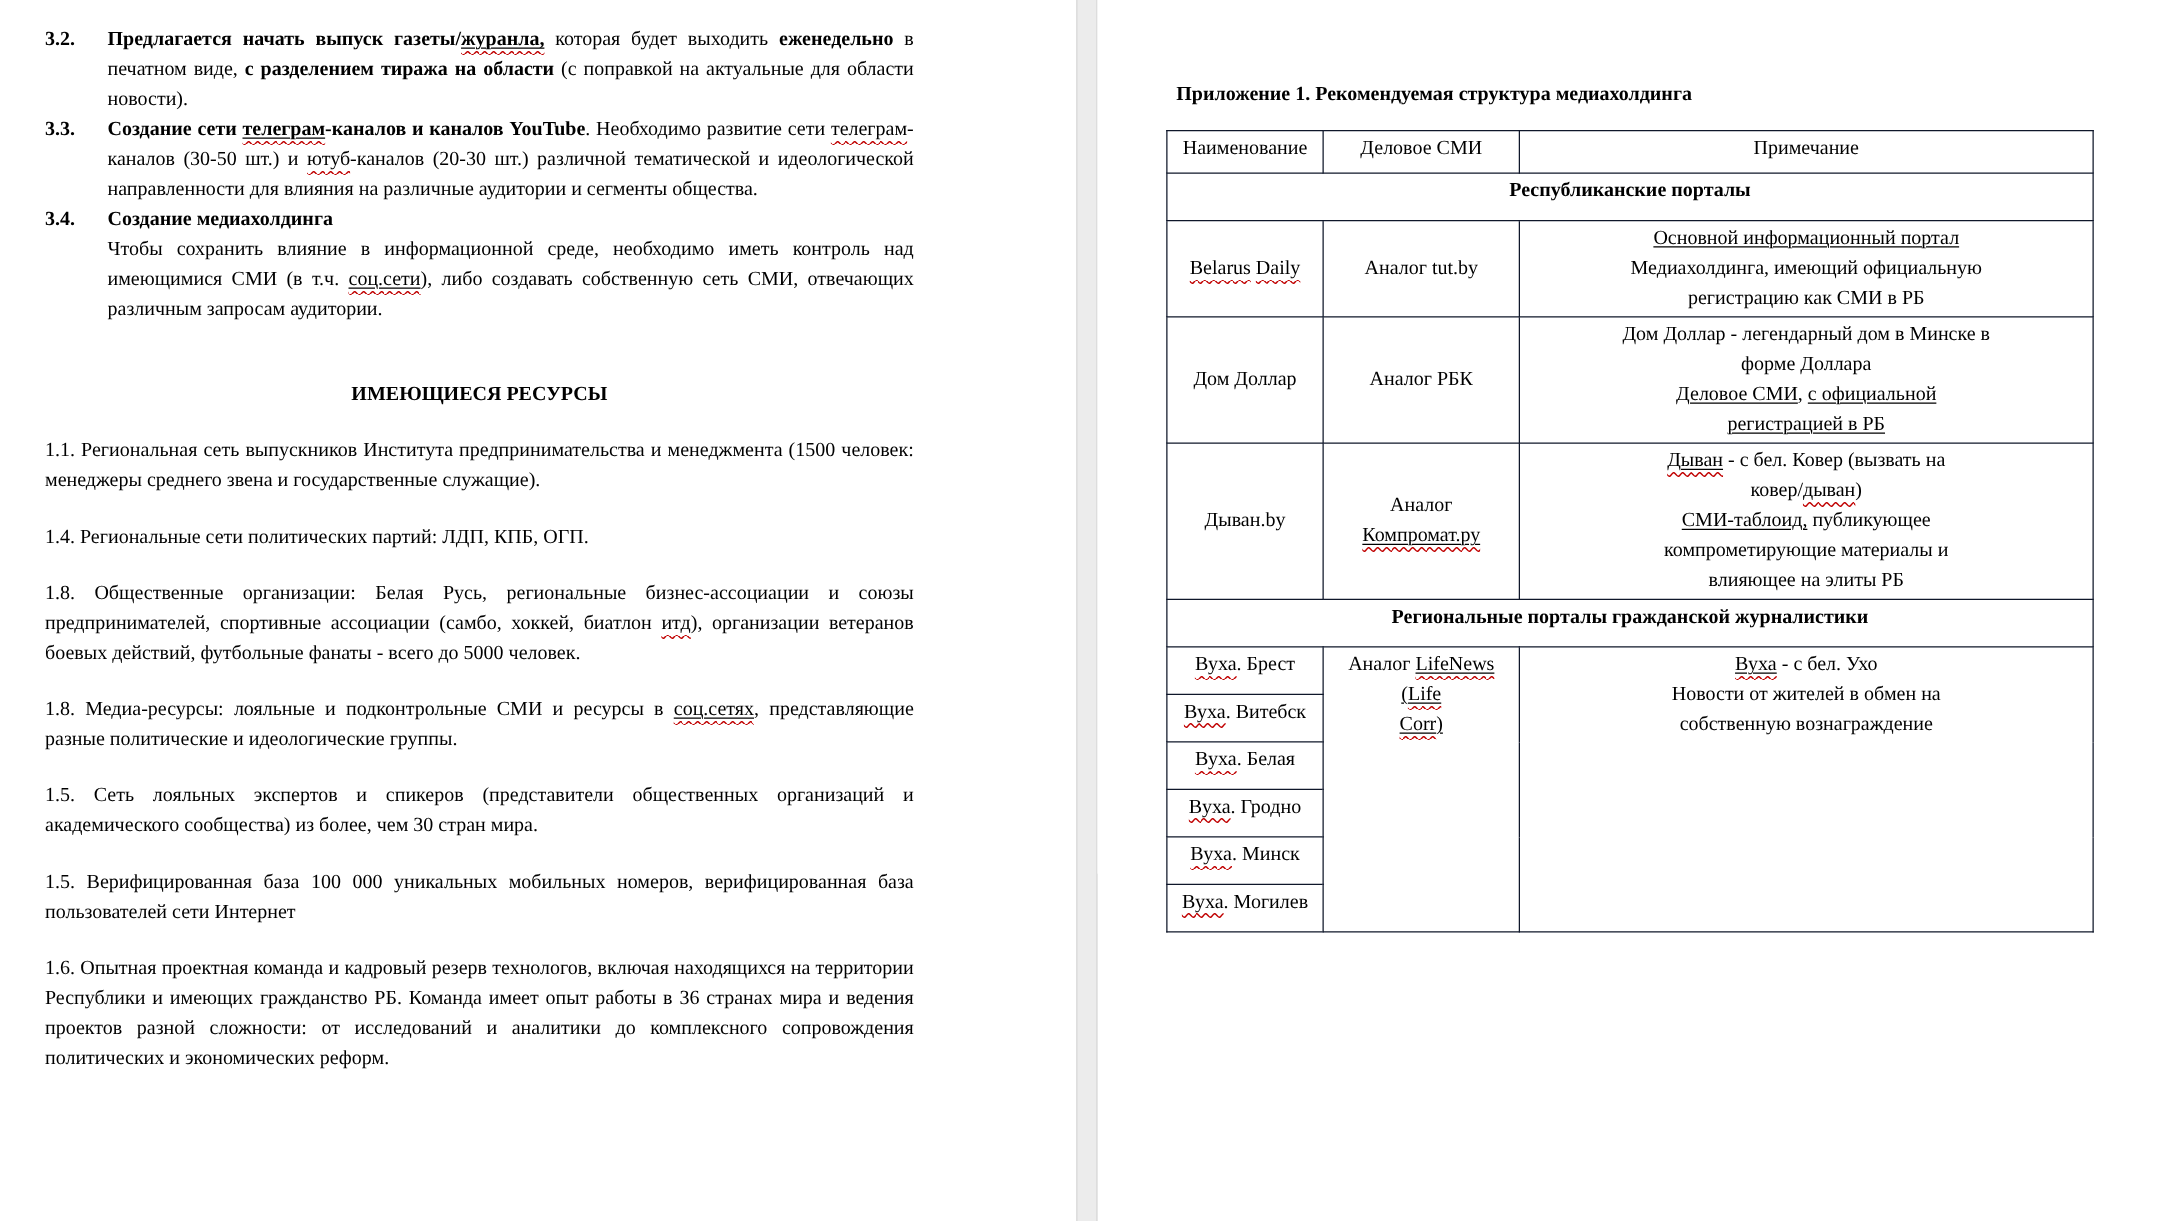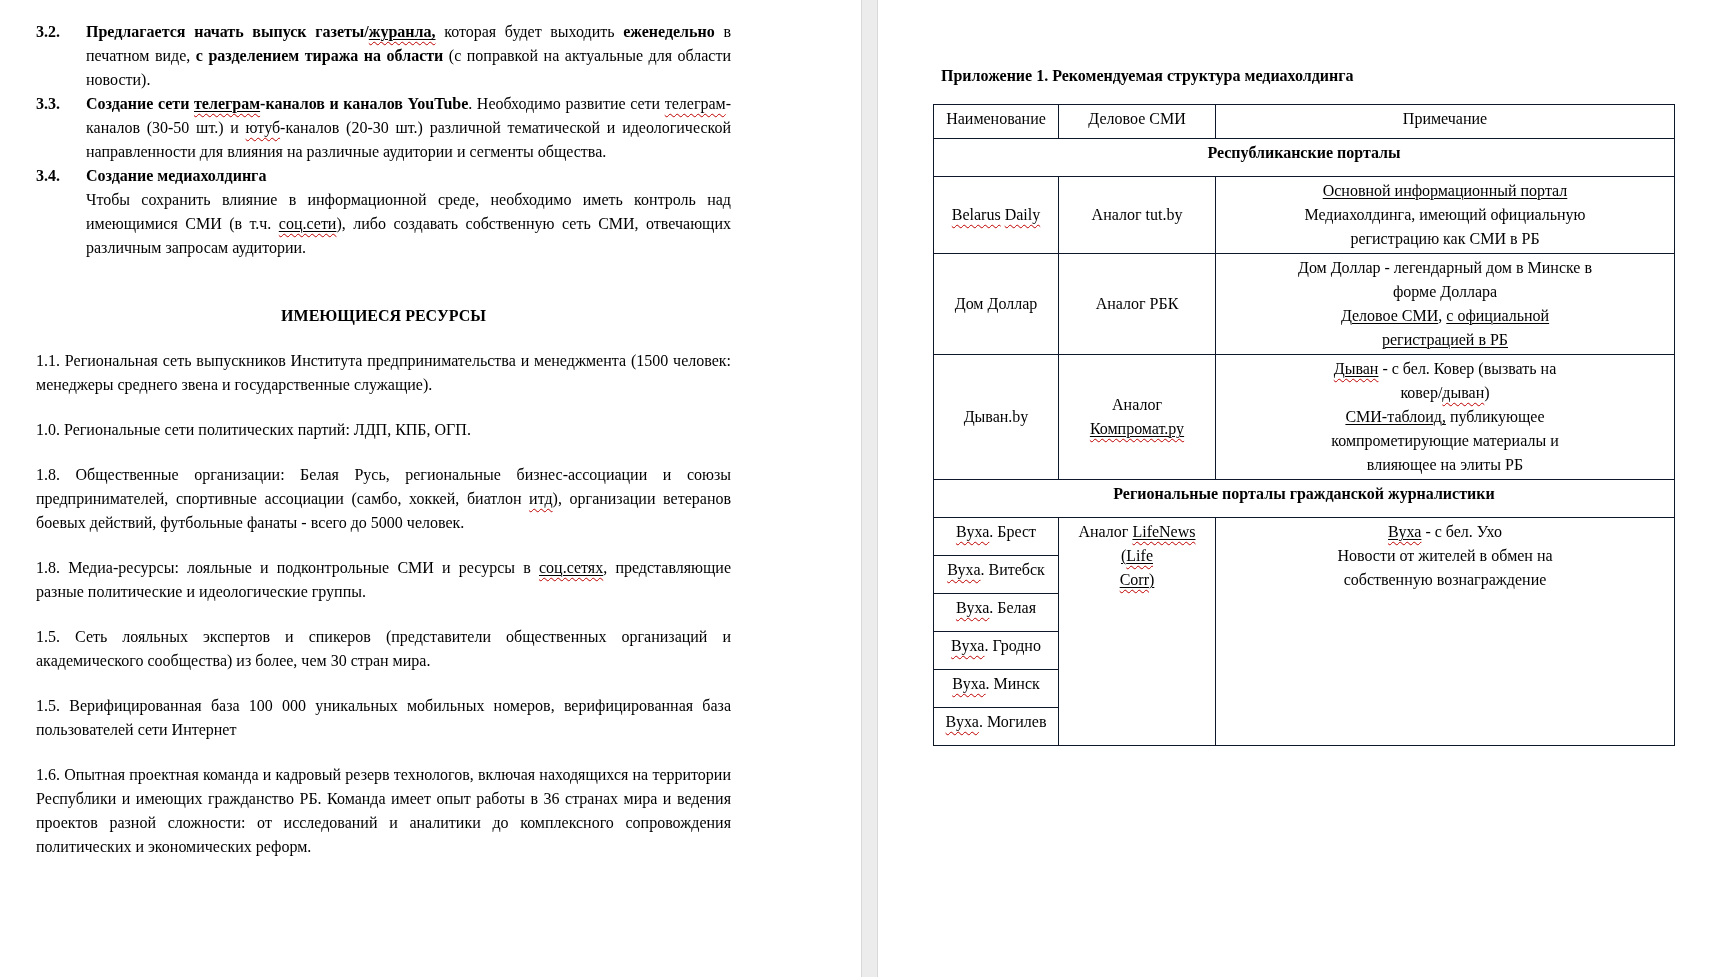--- a/index.html
+++ b/index.html
@@ -43,21 +43,21 @@
 </head>
 <body>
 
 <div class="page page-left">
   <div class="content-left" id="p1">
       <div class="li"><span class="num">3.2.</span><span><span class="b">Предлагается начать выпуск газеты/</span><span class="sq"><span class="b u">журанла,</span></span><span class=""> которая будет выходить </span><span class="b">еженедельно</span><span class=""> в печатном виде, </span><span class="b">с разделением тиража на области</span><span class=""> (с поправкой на актуальные для области новости).</span></span></div>
       <div class="li"><span class="num">3.3.</span><span><span class="b">Создание сети </span><span class="sq"><span class="b u">телеграм</span></span><span class="b">-каналов и каналов YouTube</span><span class="">. Необходимо развитие сети </span><span class="sq"><span class="">телеграм</span></span><span class="">-каналов (30-50 шт.) и </span><span class="sq"><span class="">ютуб</span></span><span class="">-каналов (20-30 шт.) различной тематической и идеологической направленности для влияния на различные аудитории и сегменты общества.</span></span></div>
       <div class="li"><span class="num">3.4.</span><span><span class="b">Создание медиахолдинга</span><br><span class="">Чтобы сохранить влияние в информационной среде, необходимо иметь контроль над имеющимися СМИ (в т.ч. </span><span class="sq"><span class="u">соц.сети</span></span><span class="">), либо создавать собственную сеть СМИ, отвечающих различным запросам аудитории.</span></span></div>
       <div class="center-heading"><span class="b">ИМЕЮЩИЕСЯ РЕСУРСЫ</span></div>
       <div class="para"><span class="">1.1. Региональная сеть выпускников Института предпринимательства и менеджмента (1500 человек: менеджеры среднего звена и государственные служащие).</span></div>
-      <div class="para"><span class="">1.0.  Региональные сети политических партий: ЛДП, КПБ, ОГП.</span></div>
+      <div class="para"><span class="">1.4.  Региональные сети политических партий: ЛДП, КПБ, ОГП.</span></div>
       <div class="para"><span class="">1.8. Общественные организации: Белая Русь, региональные бизнес-ассоциации и союзы предпринимателей, спортивные ассоциации (самбо, хоккей, биатлон </span><span class="sq"><span class="">итд</span></span><span class="">), организации ветеранов боевых действий, футбольные фанаты - всего до 5000 человек.</span></div>
       <div class="para"><span class="">1.8. Медиа-ресурсы: лояльные и подконтрольные СМИ и ресурсы в </span><span class="sq"><span class="u">соц.сетях</span></span><span class="">, представляющие разные политические и идеологические группы.</span></div>
       <div class="para"><span class="">1.5. Сеть лояльных экспертов и спикеров (представители общественных организаций и академического сообщества) из более, чем 30 стран мира.</span></div>
       <div class="para"><span class="">1.5. Верифицированная база 100 000 уникальных мобильных номеров, верифицированная база пользователей сети Интернет</span></div>
       <div class="para"><span class="">1.6. Опытная проектная команда и кадровый резерв технологов, включая находящихся на территории Республики и имеющих гражданство РБ. Команда имеет опыт работы в 36 странах мира и ведения проектов разной сложности: от исследований и аналитики до комплексного сопровождения политических и экономических реформ.</span></div>
     </div>
 </div>
 
 <div class="page-divider"></div>
 

